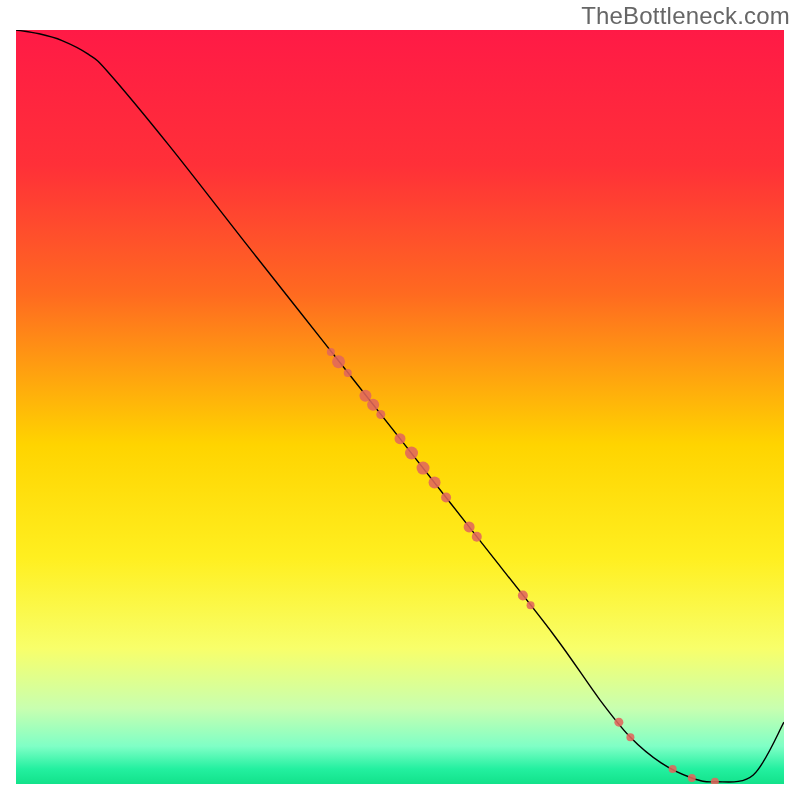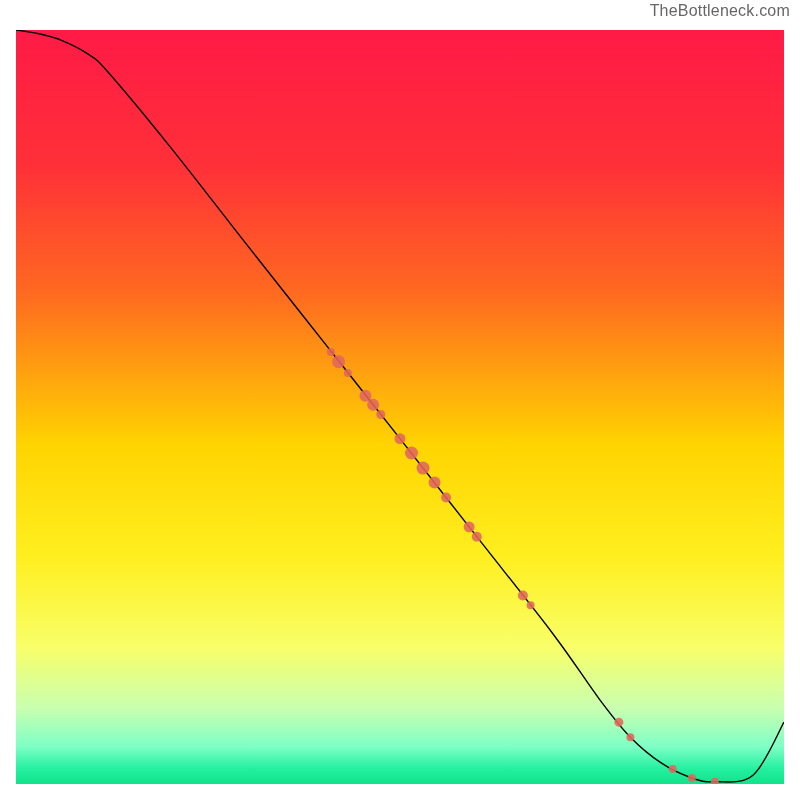--- a/index.html
+++ b/index.html
@@ -14,21 +14,21 @@
   .chart-wrap {
     position: relative;
     width: 800px;
     height: 800px;
   }
   .watermark {
     position: absolute;
     top: 2px;
     right: 10px;
     color: #666;
-    font-size: 16px;
+    font-size: 24px;
     font-weight: 500;
     letter-spacing: 0.2px;
     z-index: 10;
   }
   .plot {
     position: absolute;
     left: 16px;
     top: 30px;
     width: 768px;
     height: 754px;

